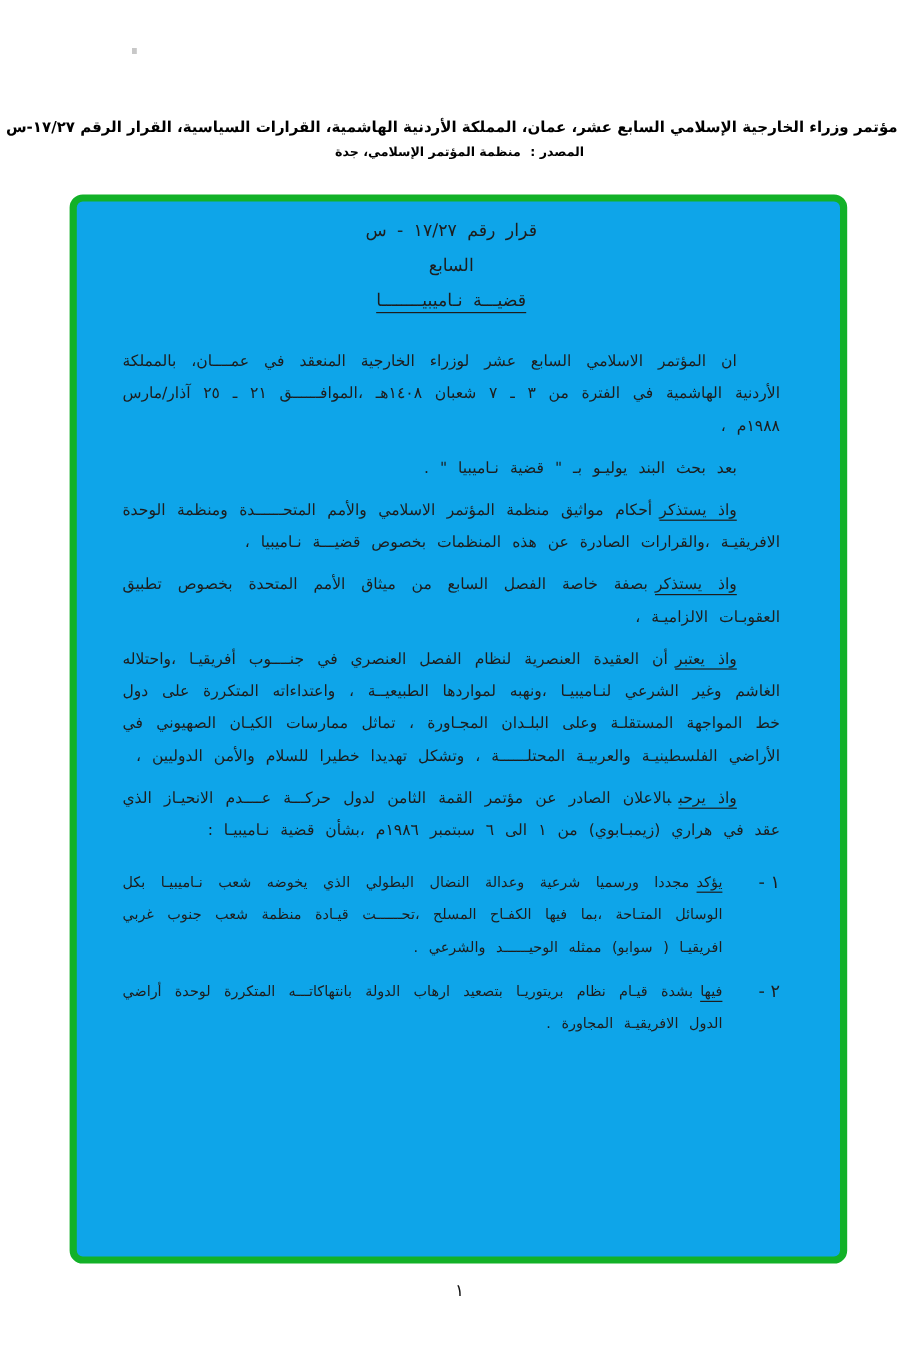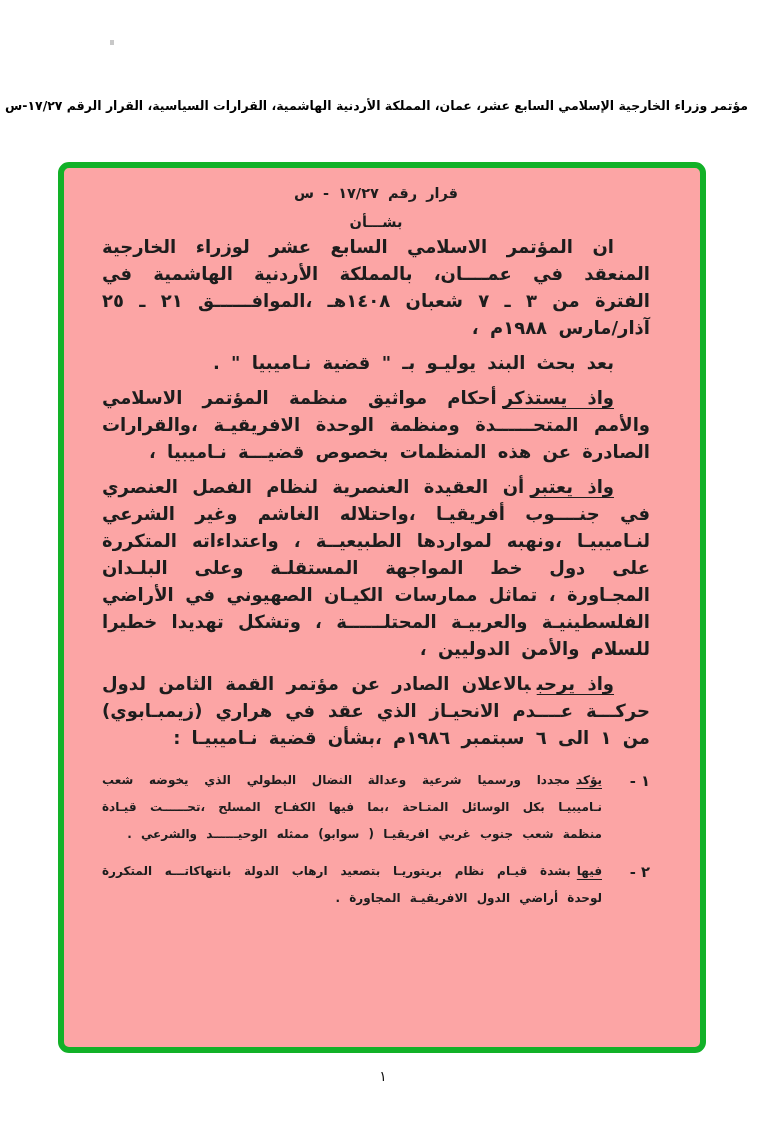--- a/index.html
+++ b/index.html
@@ -10,58 +10,63 @@
   .speck{position:absolute;left:110px;top:40px;width:4px;height:5px;background:#c8c8c8;}
   
   .hdr{position:absolute;top:97px;left:18px;width:730px;text-align:center;direction:rtl;color:#000;}
   .hdr1{font-weight:bold;font-size:12.5px;line-height:17px;white-space:nowrap;}
   .hdr2{font-weight:bold;font-size:10.5px;margin-top:7px;}
   .hdr2 .lbl{margin-left:8px;}
   
   .docbox{
     position:absolute;left:58px;top:162px;box-sizing:border-box;
     width:648px;height:891px;border:6px solid #12b128;border-radius:11px;
-    padding:14px 50px 0 38px;direction:rtl;overflow:hidden;background:#fca5a5;font-weight:bold;
+    padding:14px 50px 0 38px;direction:rtl;overflow:hidden;background:#0ea5e9;
   }
   .tline{text-align:center;font-size:14.5px;line-height:22px;letter-spacing:.5px;word-spacing:4px;}
   .t2{margin-top:7px;}
   .t3{margin-top:7px;margin-bottom:26px;}
   .t3 span{text-decoration:underline;text-underline-offset:5px;}
   .para{
-    margin:0 0 8px;font-size:18px;line-height:27px;
+    margin:0 0 8px;font-size:13px;line-height:27px;
     text-align:justify;text-align-last:right;word-spacing:5px;
   }
   .indent{text-indent:36px;}
   .lead{text-decoration:underline;text-underline-offset:4px;margin-left:6px;}
   .items{margin-top:16px;}
   .item{display:flex;gap:14px;margin-bottom:10px;}
   .inum{flex:0 0 34px;font-size:14.8px;line-height:27px;white-space:nowrap;}
   .itext{flex:1;margin:0;font-size:12px;line-height:27px;text-align:justify;text-align-last:right;word-spacing:5px;}
   
   .pagenum{position:absolute;top:1068px;left:0;width:766px;text-align:center;font-size:14px;color:#111;}
 </style>
 </head>
 <body>
 
 <div class="speck"></div>
 
 <div class="hdr">
   <div class="hdr1">مؤتمر وزراء الخارجية الإسلامي السابع عشر، عمان، المملكة الأردنية الهاشمية، القرارات السياسية، القرار الرقم ١٧/٢٧-س</div>
+  <div class="hdr2">
+    <span class="lbl">المصدر :</span><span>منظمة المؤتمر الإسلامي، جدة</span>
+  </div>
 </div>
 
 <div class="docbox" style="border-color: rgb(18, 177, 40);">
   <div class="tline">قرار رقم ١٧/٢٧ - س</div>
-  <div class="tline t2">بشـــأن</div>
+  <div class="tline t2">السابع</div>
+  <div class="tline t3"><span>قضيـــة نـاميبيــــــــا</span></div>
 
   <p class="para indent"><span>ان المؤتمر الاسلامي السابع عشر لوزراء الخارجية المنعقد في عمــــان، بالمملكة الأردنية الهاشمية في الفترة من ٣ ـ ٧ شعبان ١٤٠٨هـ ،الموافــــــق ٢١ ـ ٢٥ آذار/مارس ١٩٨٨م ،</span></p>
 
   <p class="para indent"><span>بعد بحث البند يوليـو بـ " قضية نـاميبيا " .</span></p>
 
   <p class="para indent"><span class="lead">واذ يستذكر</span><span>أحكام مواثيق منظمة المؤتمر الاسلامي والأمم المتحــــــدة ومنظمة الوحدة الافريقيـة ،والقرارات الصادرة عن هذه المنظمات بخصوص قضيـــة نـاميبيا ،</span></p>
 
+  <p class="para indent"><span class="lead">واذ يستذكر</span><span>بصفة خاصة الفصل السابع من ميثاق الأمم المتحدة بخصوص تطبيق العقوبـات الالزاميـة ،</span></p>
 
 
   <p class="para indent"><span class="lead">واذ يعتبر</span><span>أن العقيدة العنصرية لنظام الفصل العنصري في جنــــوب أفريقيـا ،واحتلاله الغاشم وغير الشرعي لنـاميبيـا ،ونهبه لمواردها الطبيعيــة ، واعتداءاته المتكررة على دول خط المواجهة المستقلـة وعلى البلـدان المجـاورة ، تماثل ممارسات الكيـان الصهيوني في الأراضي الفلسطينيـة والعربيـة المحتلــــــة ، وتشكل تهديدا خطيرا للسلام والأمن الدوليين ،</span></p>
 
 
   <p class="para indent"><span class="lead">واذ يرحب</span><span>بالاعلان الصادر عن مؤتمر القمة الثامن لدول حركـــة عــــدم الانحيـاز الذي عقد في هراري (زيمبـابوي) من ١ الى ٦ سبتمبر ١٩٨٦م ،بشأن قضية نـاميبيـا :</span></p>
 
   <div class="items">
     <div class="item">
       <span class="inum">١ -</span>

